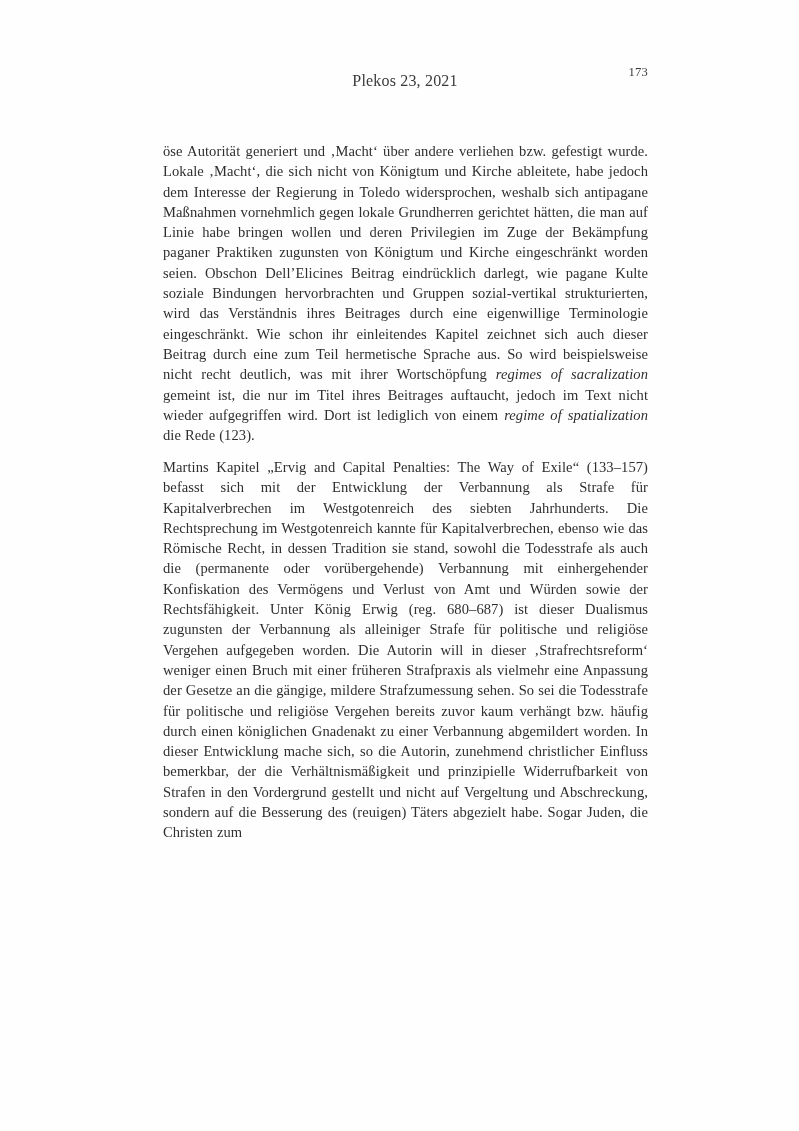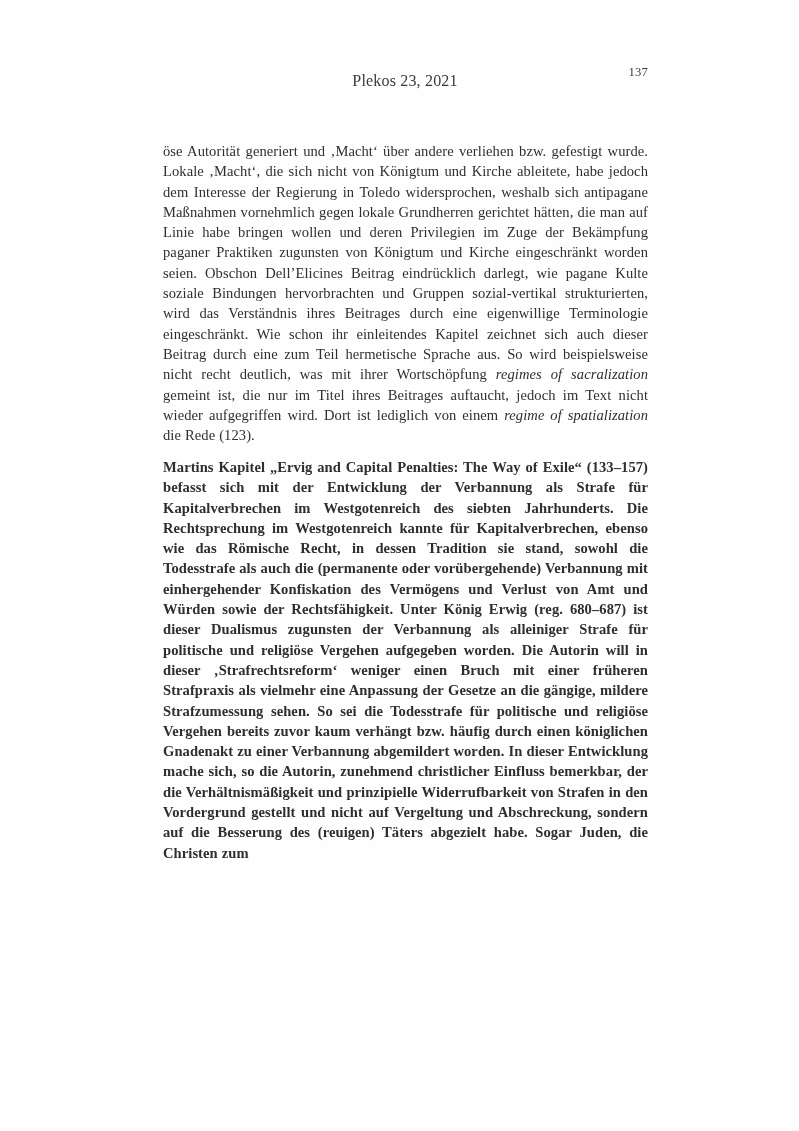--- a/index.html
+++ b/index.html
@@ -66,42 +66,41 @@
     line-height: 20.3px;
     text-align: justify;
     text-justify: inter-word;
     word-spacing: 0.02em;
     letter-spacing: 0.005em;
     color: #2e2e2e;
     hyphens: manual;
   }
   p.para:last-child {
     margin-bottom: 0;
-    font-weight: bold;
   }
 
   i, em {
     font-style: italic;
     font-family: Liberation Serif, serif;
   }
 
   
   .textblock, .running-head {
     -webkit-font-smoothing: antialiased;
     text-rendering: optimizeLegibility;
   }
 </style>
 </head>
 <body style="background: rgb(254, 254, 254);">
 
 <div class="page" style="background: rgb(254, 254, 254);">
 
   <div class="running-head">
     <span class="journal">Plekos 23, 2021</span>
-    <span class="folio">137</span>
+    <span class="folio">173</span>
   </div>
 
   <div class="textblock">
     <p class="para"><span>öse Autorität generiert und ‚Macht‘ über andere verliehen bzw. gefestigt wurde. Lokale ‚Macht‘, die sich nicht von Königtum und Kirche ableitete, habe jedoch dem Interesse der Regierung in Toledo widersprochen, weshalb sich antipagane Maßnahmen vornehmlich gegen lokale Grundherren gerichtet hätten, die man auf Linie habe bringen wollen und deren Privilegien im Zuge der Bekämpfung paganer Praktiken zugunsten von Königtum und Kirche eingeschränkt worden seien. Obschon Dell’Elicines Beitrag eindrücklich darlegt, wie pagane Kulte soziale Bindungen hervorbrachten und Gruppen sozial-vertikal strukturierten, wird das Verständnis ihres Beitrages durch eine eigenwillige Terminologie eingeschränkt. Wie schon ihr einleitendes Kapitel zeichnet sich auch dieser Beitrag durch eine zum Teil hermetische Sprache aus. So wird beispielsweise nicht recht deutlich, was mit ihrer Wortschöpfung </span><i>regimes of sacralization</i><span> gemeint ist, die nur im Titel ihres Beitrages auftaucht, jedoch im Text nicht wieder aufgegriffen wird. Dort ist lediglich von einem </span><i>regime of spatialization</i><span> die Rede (123).</span></p>
     <p class="para"><span>Martins Kapitel „Ervig and Capital Penalties: The Way of Exile“ (133–157) befasst sich mit der Entwicklung der Verbannung als Strafe für Kapitalverbrechen im Westgotenreich des siebten Jahrhunderts. Die Rechtsprechung im Westgotenreich kannte für Kapitalverbrechen, ebenso wie das Römische Recht, in dessen Tradition sie stand, sowohl die Todesstrafe als auch die (permanente oder vorübergehende) Verbannung mit einhergehender Konfiskation des Vermögens und Verlust von Amt und Würden sowie der Rechtsfähigkeit. Unter König Erwig (reg. 680–687) ist dieser Dualismus zugunsten der Verbannung als alleiniger Strafe für politische und religiöse Vergehen aufgegeben worden. Die Autorin will in dieser ‚Strafrechtsreform‘ weniger einen Bruch mit einer früheren Strafpraxis als vielmehr eine Anpassung der Gesetze an die gängige, mildere Strafzumessung sehen. So sei die Todesstrafe für politische und religiöse Vergehen bereits zuvor kaum verhängt bzw. häufig durch einen königlichen Gnadenakt zu einer Verbannung abgemildert worden. In dieser Entwicklung mache sich, so die Autorin, zunehmend christlicher Einfluss bemerkbar, der die Verhältnismäßigkeit und prinzipielle Widerrufbarkeit von Strafen in den Vordergrund gestellt und nicht auf Vergeltung und Abschreckung, sondern auf die Besserung des (reuigen) Täters abgezielt habe. Sogar Juden, die Christen zum</span></p>
   </div>
 
 </div>
 
 </body></html>

